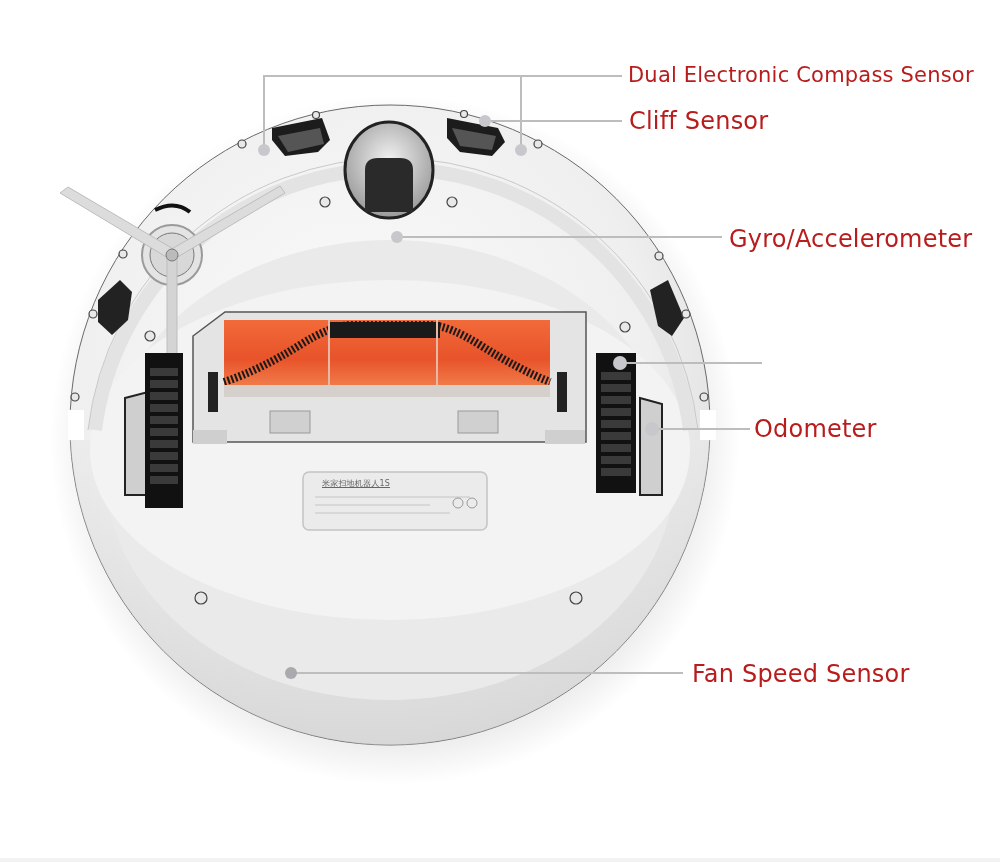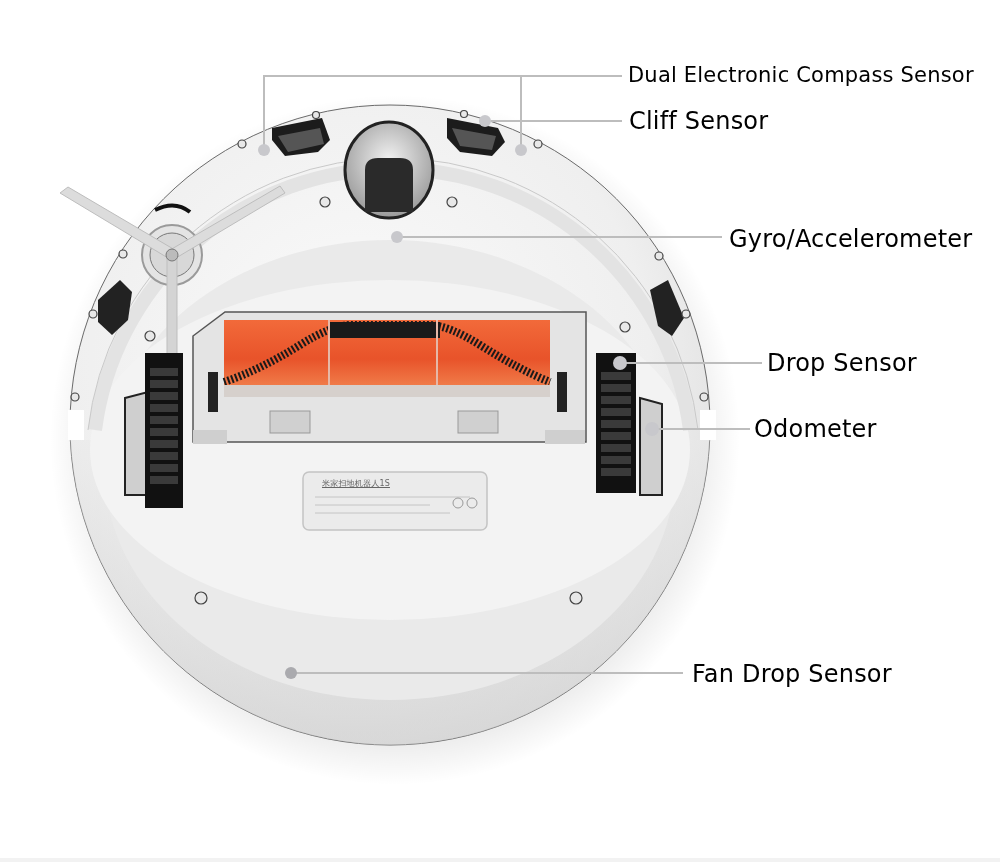--- a/index.html
+++ b/index.html
@@ -1,19 +1,19 @@
 <!DOCTYPE html>
 <html><head>
 <meta charset="utf-8">
 <style>
   html, body { margin:0; padding:0; }
   body { width:1000px; height:862px; background:#ffffff; position:relative; overflow:hidden;
          font-family:"DejaVu Sans", sans-serif; }
   #stage { position:absolute; left:0; top:0; width:1000px; height:862px; }
-  .label { position:absolute; color:#000000; white-space:nowrap; letter-spacing:0.2px; }
+  .label { position:absolute; color:#b91c1c; white-space:nowrap; letter-spacing:0.2px; }
   .bottom-strip { position:absolute; left:0; top:858px; width:1000px; height:4px; background:#f2f2f2; }
 </style>
 </head>
 <body>
 
 <div id="stage">
   <svg width="1000" height="862" viewBox="0 0 1000 862">
     <defs>
       <radialGradient id="shadowG" cx="50%" cy="50%" r="50%">
         <stop offset="80%" stop-color="#000" stop-opacity="0.12"></stop>
@@ -181,20 +181,19 @@
       <circle cx="620" cy="363" r="7"></circle>
       <circle cx="652" cy="429" r="7"></circle>
       <circle cx="291" cy="673" r="6" fill="#aaaaae"></circle>
     </g>
   </svg>
 
   
   <div class="label" style="left:628px; top:63px; font-size:21px;">Dual Electronic Compass Sensor</div>
   <div class="label" style="left:629px; top:107px; font-size:24px;">Cliff Sensor</div>
   <div class="label" style="left:729px; top:225px; font-size:24px;">Gyro/Accelerometer</div>
-  <div class="label" style="left:767px; top:349px; font-size:24px;">Drop Sensor</div>
   <div class="label" style="left:754px; top:415px; font-size:24px;text-align:right;">Odometer</div>
-  <div class="label" style="left:692px; top:660px; font-size:24px;">Fan Drop Sensor</div>
+  <div class="label" style="left:692px; top:660px; font-size:24px;">Fan Speed Sensor</div>
 
   <div class="label" style="left:322px; top:478px; font-size:8px; color:#666;text-decoration:underline;">米家扫地机器人1S</div>
 
   <div class="bottom-strip"></div>
 </div>
 
 </body></html>

